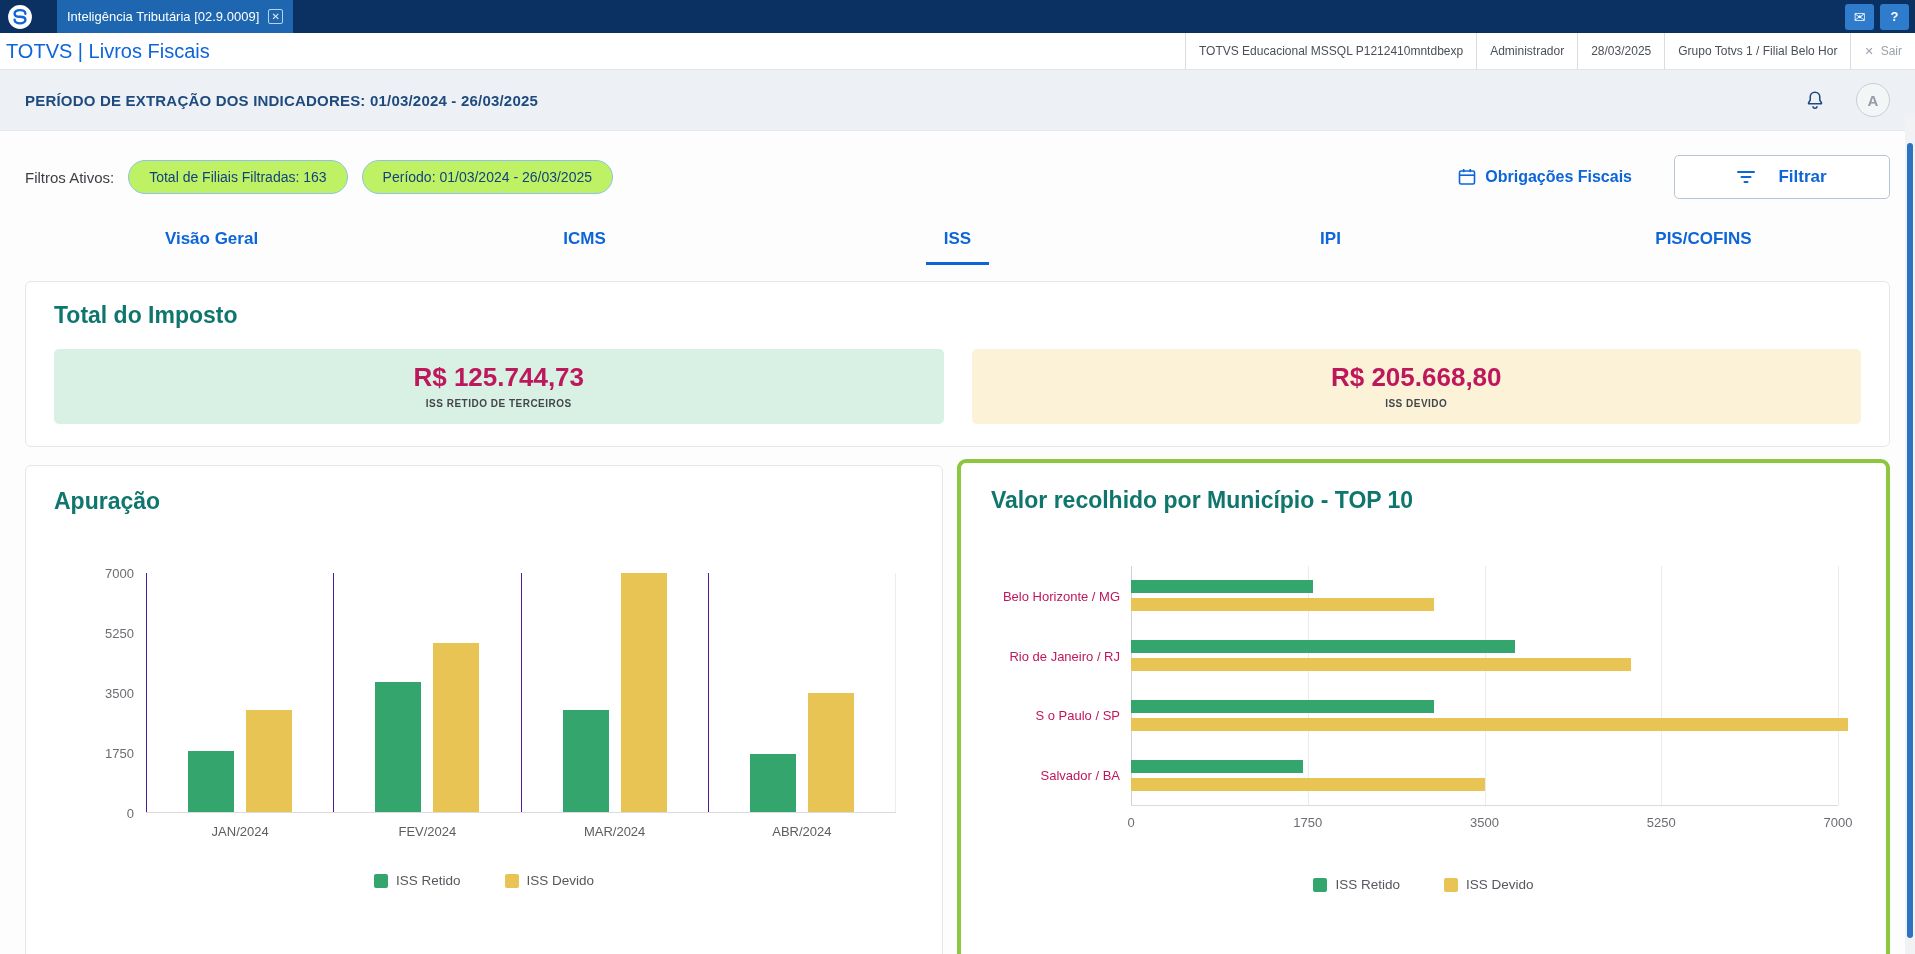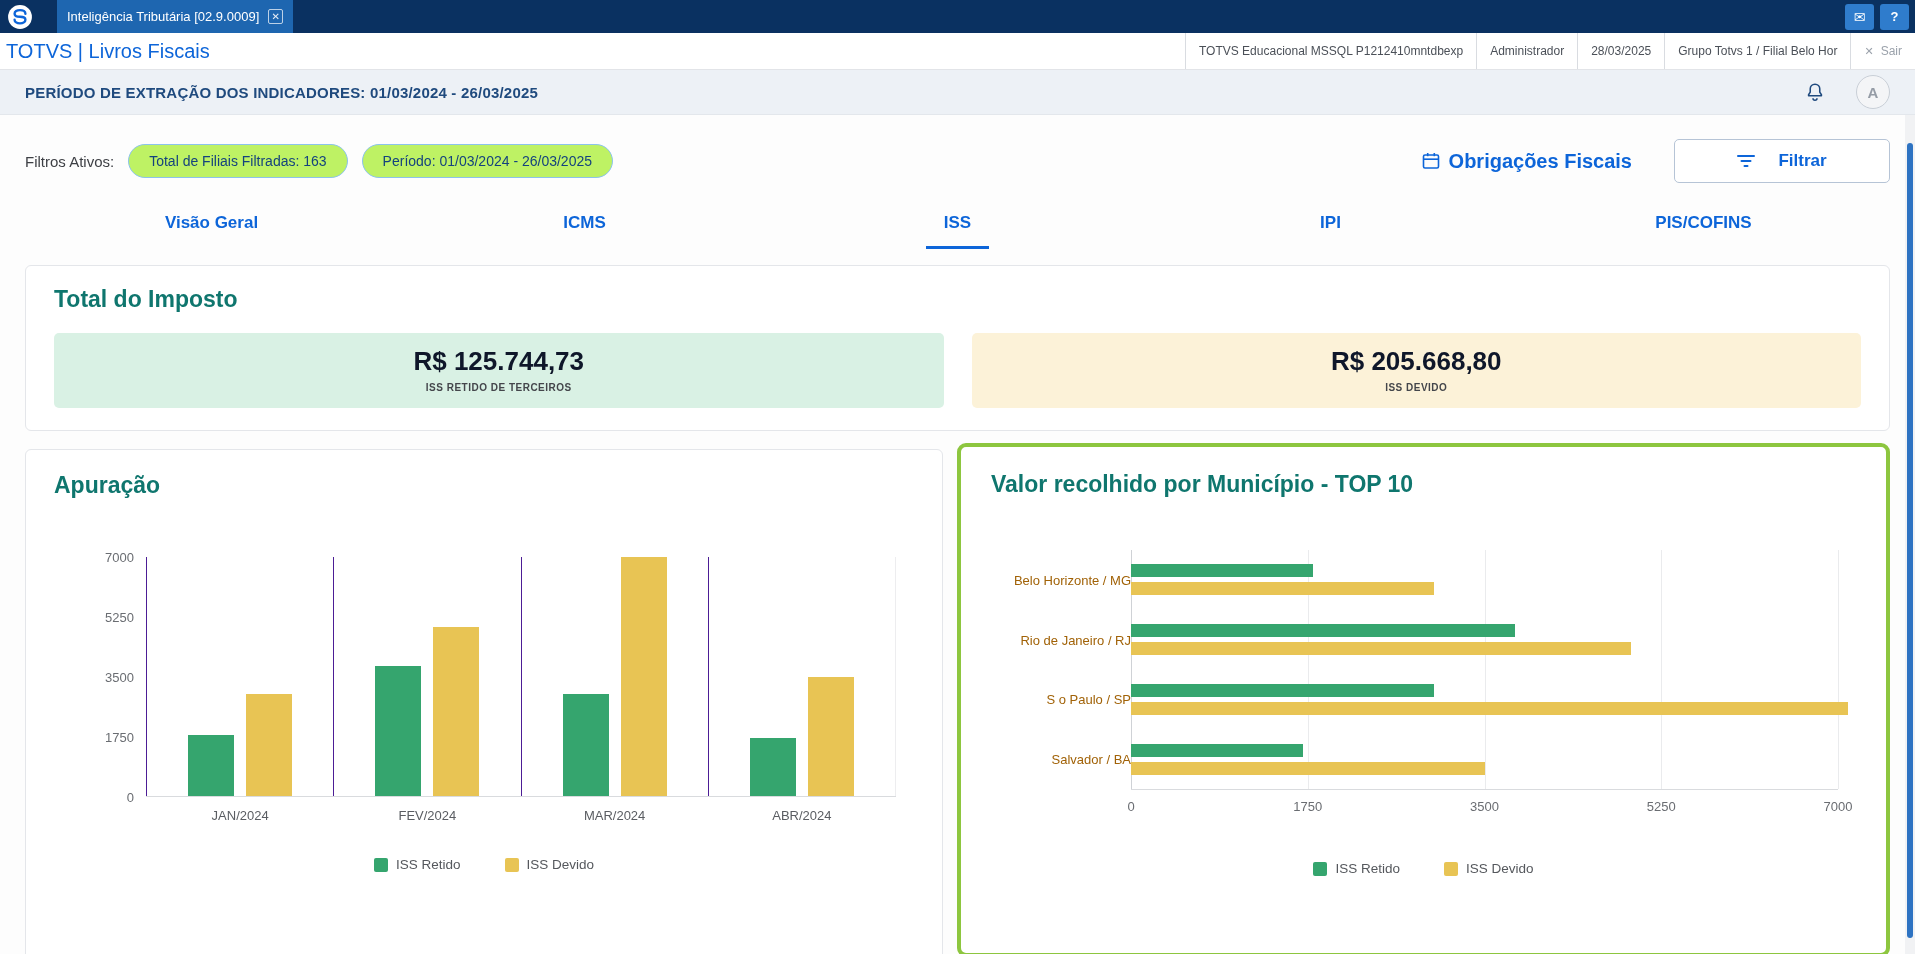--- a/index.html
+++ b/index.html
@@ -22,55 +22,55 @@
   
   .header { height:37px; background:#fff; border-bottom:1px solid #e2e4e8; display:flex; align-items:stretch; }
   .app-title { font-size:20px; color:#0d65d9; display:flex; align-items:center; padding-left:6px; font-weight:500; }
   .header-cells { margin-left:auto; display:flex; }
   .hcell { display:flex; align-items:center; padding:0 13px; font-size:12px; color:#4b5058;
     border-left:1px solid #d9dce1; white-space:nowrap; }
   .hcell.logout { color:#9ba2ab; gap:7px; cursor:pointer; }
   .logout-x { font-size:11px; color:#9ba2ab; }
 
   
-  .period-bar { height:45px; background:#edf1f6; border-bottom:1px solid #e3e7ec;
+  .period-bar { height:61px; background:#edf1f6; border-bottom:1px solid #e3e7ec;
     display:flex; align-items:center; padding:0 25px; }
   .period-text { font-size:15px; font-weight:700; color:#1f4a7e; letter-spacing:.2px; }
   .period-actions { margin-left:auto; display:flex; align-items:center; gap:30px; }
   .bell-btn { cursor:pointer; display:flex; }
   .avatar { width:34px; height:34px; border-radius:50%; background:#f4f5f7; border:1px solid #c9cfd7;
     color:#959ca6; font-size:15px; font-weight:700; display:flex; align-items:center; justify-content:center; cursor:pointer; }
 
   .content { padding:0 25px; }
 
   
   .filter-row { margin-top:24px; display:flex; align-items:center; }
   .filter-label { font-size:15px; color:#3d3f44; margin-right:14px; }
   .chips { display:flex; gap:14px; }
   .chip { background:#bef264; border:1px solid #8cc3ec; color:#14427e; font-size:14px;
     padding:8px 20px; border-radius:19px; cursor:pointer; white-space:nowrap; }
   .filter-actions { margin-left:auto; display:flex; align-items:center; gap:42px; }
-  .oblig-link { display:flex; align-items:center; gap:9px; color:#0d65d9; font-size:20px; font-weight:600; cursor:pointer;padding-left:28px; }
+  .oblig-link { display:flex; align-items:center; gap:9px; color:#0d65d9; font-size:16px; font-weight:600; cursor:pointer;padding-left:28px; }
   .filter-btn { width:216px; height:44px; background:#fff; border:1px solid #b6c4d6; border-radius:5px;
     color:#0d65d9; font-size:17px; font-weight:600; display:flex; align-items:center; justify-content:center;
     gap:23px; cursor:pointer; font-family:inherit; }
 
   
   .tabs { margin-top:30px; display:flex; }
   .tab { flex:1; text-align:center; font-size:17px; font-weight:700; color:#0d65d9; cursor:pointer; }
   .tab span { display:inline-block; padding:0 18px 13px; border-bottom:3px solid transparent; }
   .tab.active span { border-bottom-color:#0d65d9; }
 
   
   .card { background:#fff; border:1px solid #e4e6ea; border-radius:6px; }
   .total-card { margin-top:16px; padding:20px 28px 22px; }
   .card-title { font-size:23px; color:#0f766e; font-weight:700; }
   .total-boxes { margin-top:20px; display:flex; gap:28px; }
   .total-box { flex:1; border-radius:5px; text-align:center; padding:13px 0 15px; }
-  .total-value { font-size:26px; font-weight:700; color:#0f172a; }
+  .total-value { font-size:26px; font-weight:700; color:#be185d; }
   .total-label { margin-top:5px; font-size:10px; font-weight:700; color:#44464b; letter-spacing:.5px; }
 
   
   .charts-row { margin-top:18px; display:flex; gap:14px; align-items:flex-start; }
   .chart-card { padding:22px 28px; }
   .chart-card.left { width:918px; height:560px; }
   .highlight { flex:1; margin-top:-6px; border:4px solid #8dc63f; border-radius:9px; padding:2px; background:#fff; }
   .highlight .chart-card { border:none; width:100%; height:502px; border-radius:6px; }
 
   
@@ -87,22 +87,22 @@
     font-size:13px; color:#5a5d62; }
 
   
   .hchart { margin-top:52px; }
   .h-plot { margin-left:140px; margin-right:18px; height:240px; position:relative; border-bottom:1px solid #d9dbde; }
   .h-grid { position:absolute; top:0; bottom:0; width:1px; background:#eaebed; }
   .h-grid.first { background:#cfd2d6; }
   .h-rows { position:absolute; left:0; right:0; top:0; bottom:0; display:flex; flex-direction:column;
     justify-content:space-around; }
   .h-row { position:relative; display:flex; flex-direction:column; justify-content:center; gap:5px; }
-  .h-cat { position:absolute; right:100%; white-space:nowrap; font-size:13px;
-    color:#a16207; top:50%; transform:translateY(-50%); }
+  .h-cat { position:absolute; right:100%; margin-right:11px; white-space:nowrap; font-size:13px;
+    color:#be185d; top:50%; transform:translateY(-50%); }
   .h-bar { height:13px; }
   .h-ticks { margin-left:140px; margin-right:18px; position:relative; height:18px; margin-top:9px; }
   .h-tick { position:absolute; transform:translateX(-50%); font-size:13px; color:#6a6d72; }
 
   
   .legend { margin-top:60px; display:flex; justify-content:center; gap:44px; }
   .highlight .legend { margin-top:44px; }
   .legend-item { display:flex; align-items:center; gap:8px; font-size:13.5px; color:#55585d; }
   .legend-swatch { width:14px; height:14px; border-radius:2px; }
 

